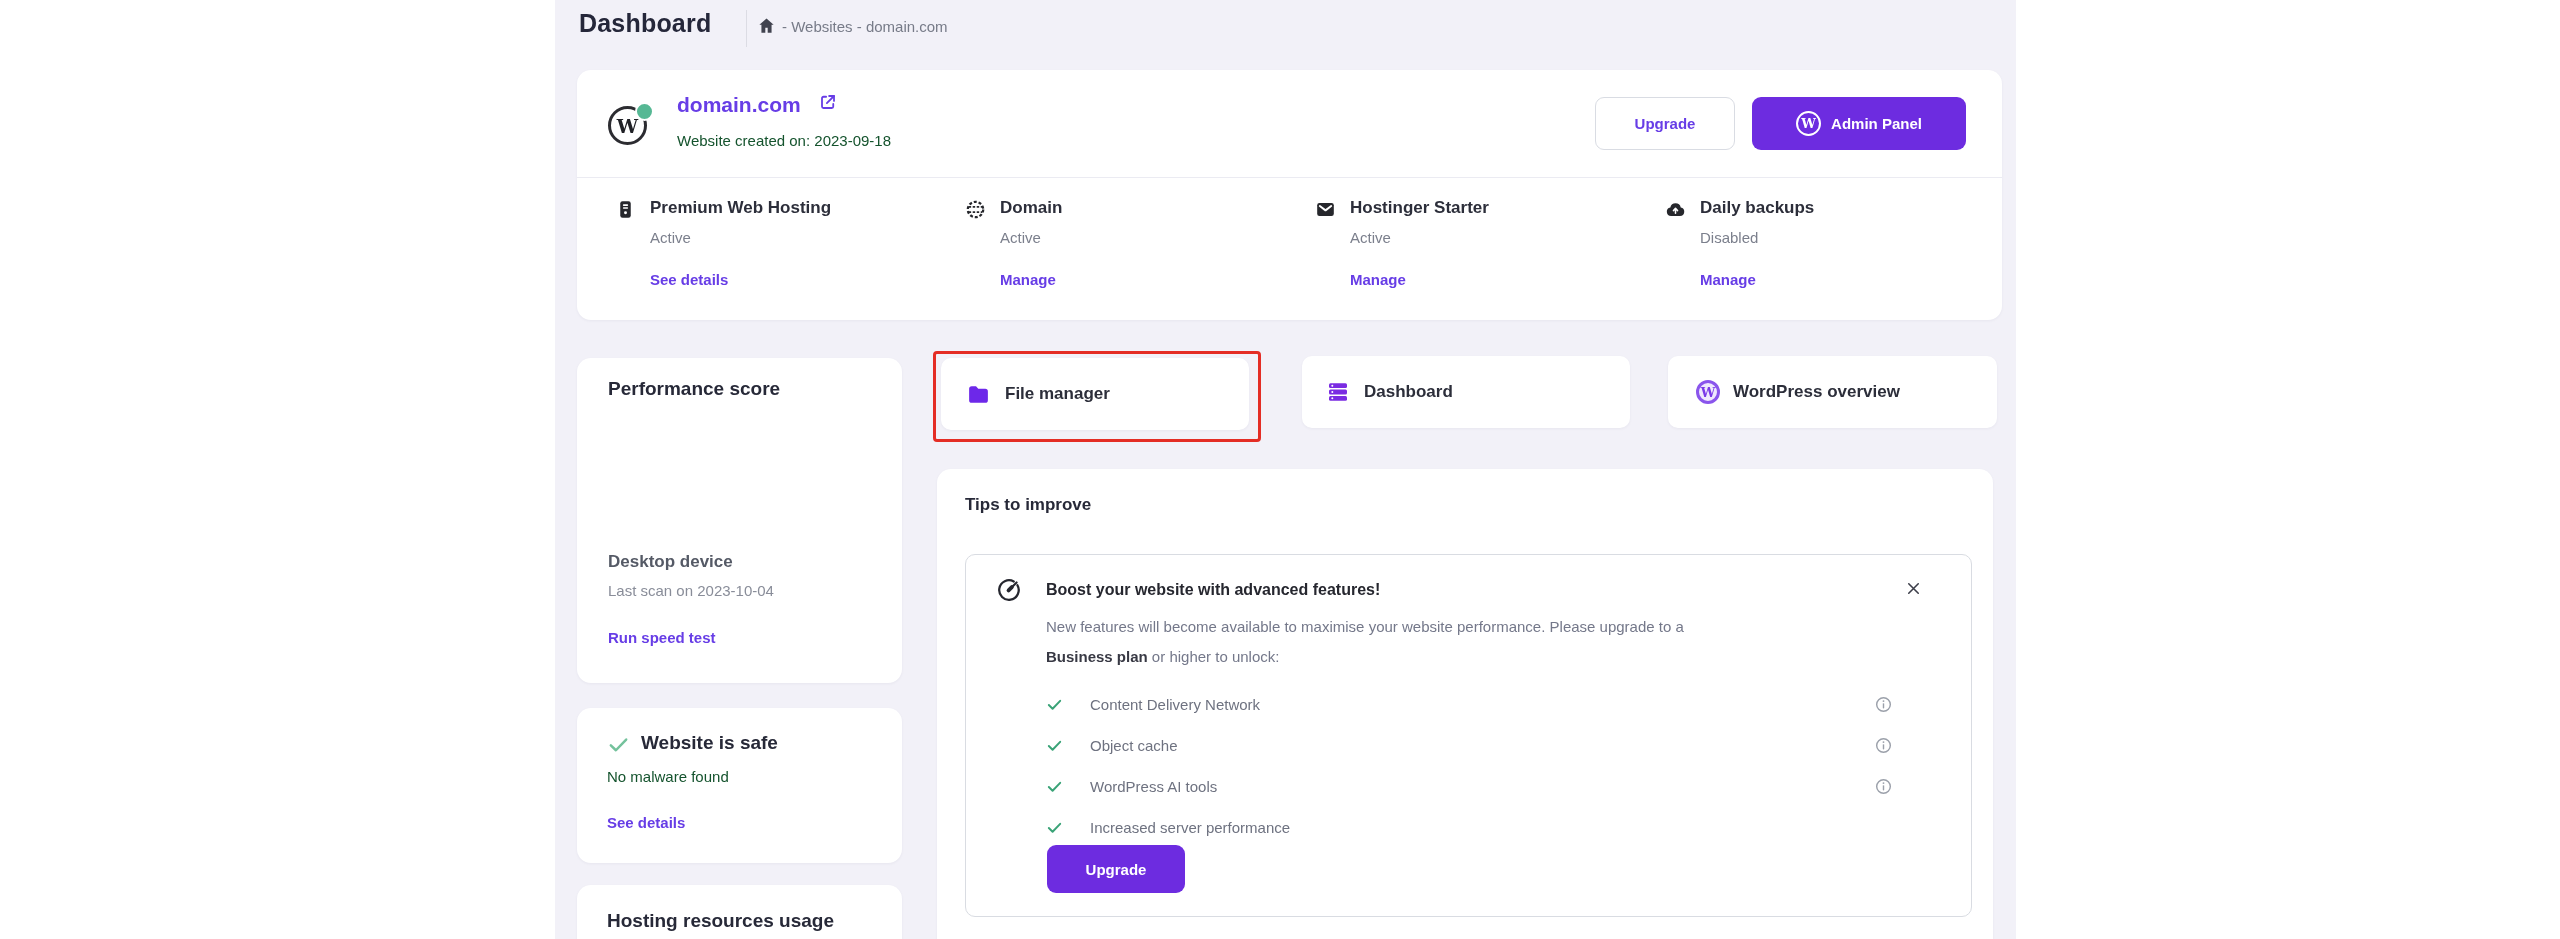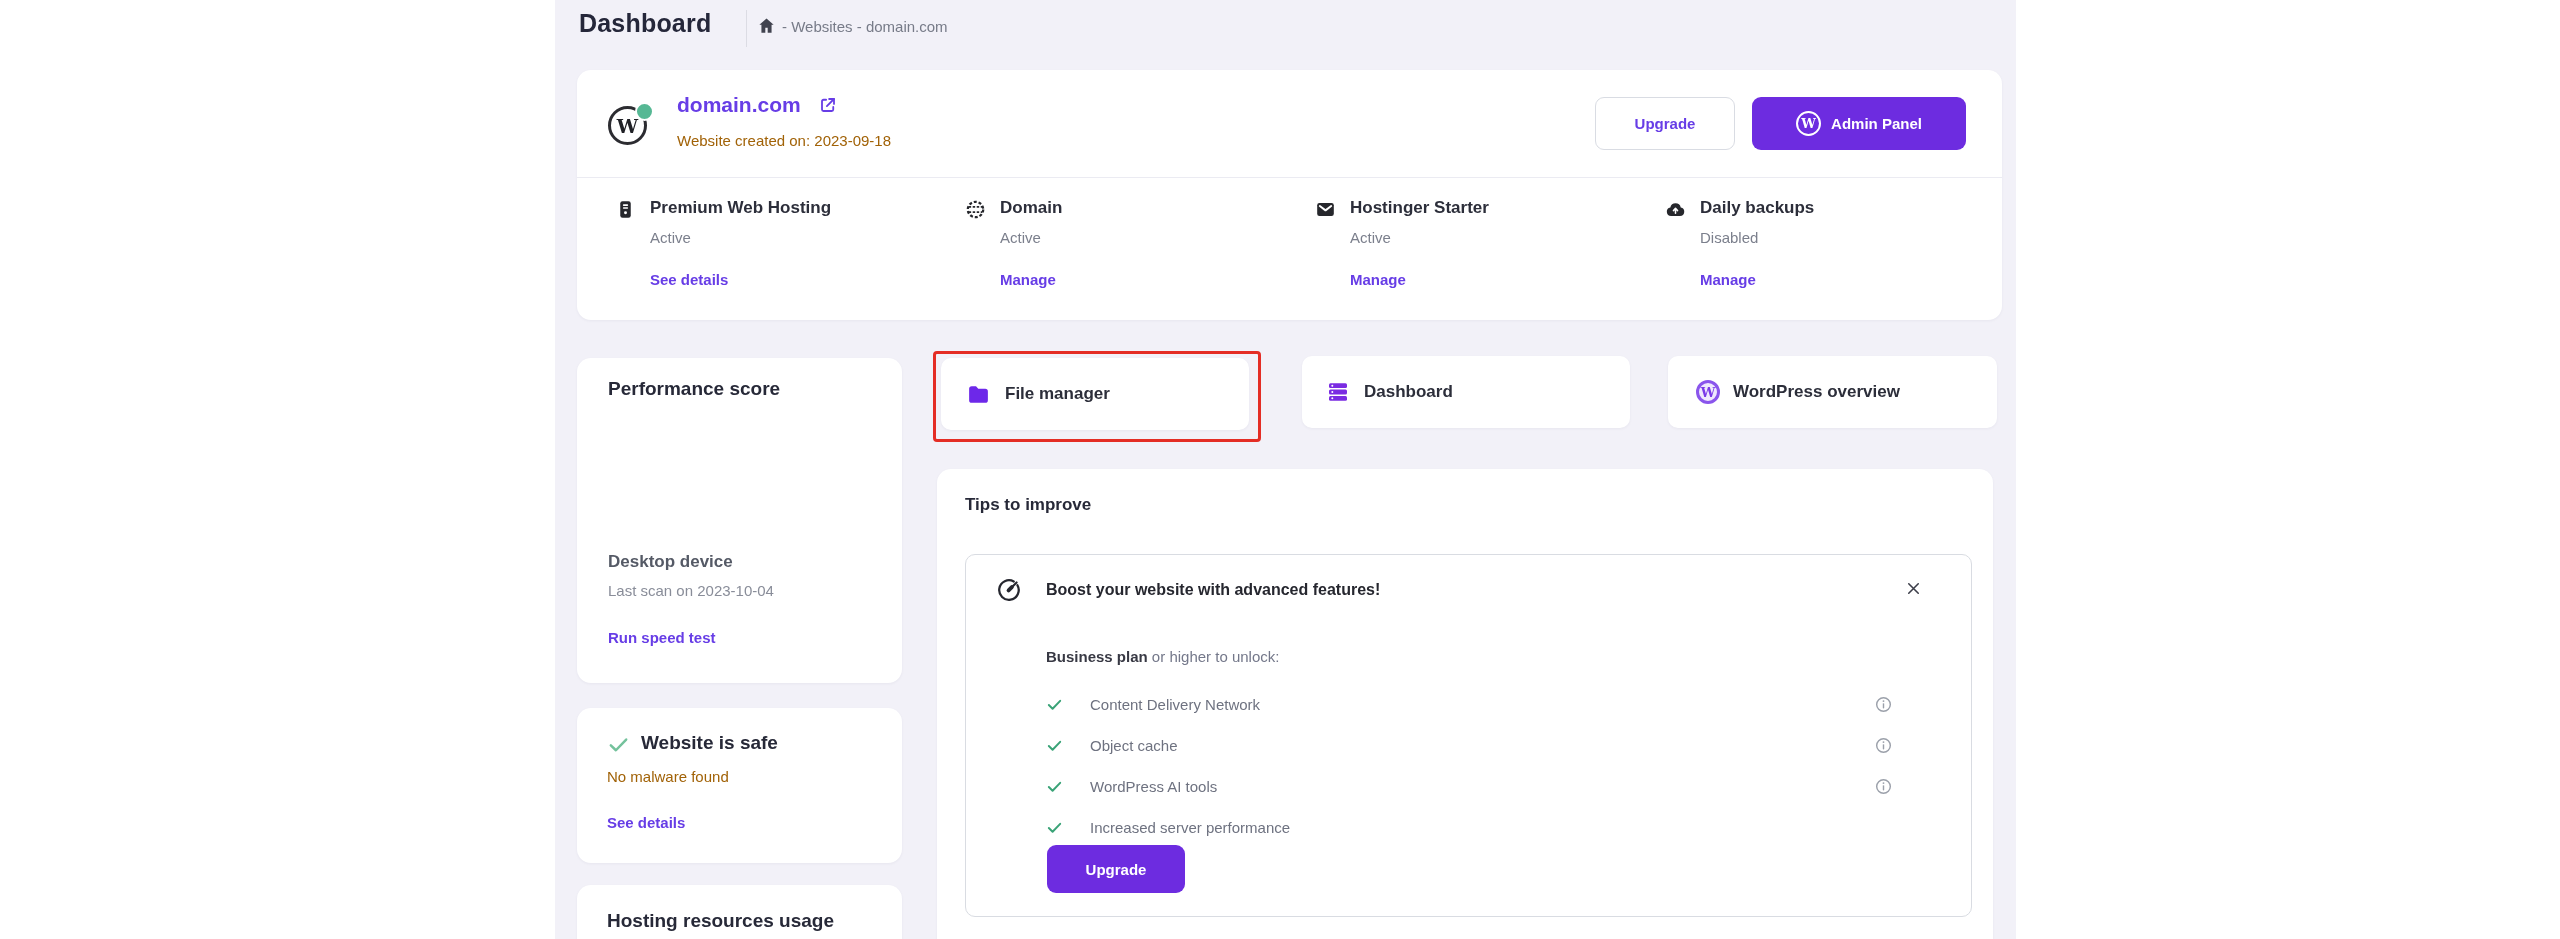--- a/index.html
+++ b/index.html
@@ -4,21 +4,21 @@
 <style>
   html,body{margin:0;padding:0;width:2560px;height:939px;overflow:hidden;background:#ffffff;
             font-family:"Liberation Sans",sans-serif;-webkit-font-smoothing:antialiased;}
   .abs{position:absolute;}
   #canvas{position:absolute;left:555px;top:0;width:1461px;height:939px;background:#f2f1f8;overflow:hidden;}
   .card{position:absolute;background:#ffffff;border-radius:14px;box-shadow:0 1px 3px rgba(40,40,70,.05);}
   .h-title{font-size:25px;font-weight:700;color:#25273a;letter-spacing:.2px;}
   .crumb{font-size:15px;color:#777b88;}
   .vdiv{width:1px;background:#dcdce4;}
   .purple-link{color:#673de6;font-weight:700;text-decoration:none;cursor:pointer;}
-  .gray{color:#a16207;}
+  .gray{color:#14532d;}
   .svc-title{font-size:17px;font-weight:700;color:#2c2e3a;}
   .svc-status{font-size:15px;color:#7b7f8c;}
   .svc-link{font-size:15px;}
   .card-title{font-size:19px;font-weight:700;color:#272938;}
   .qa-card{position:absolute;background:#fff;border-radius:10px;height:72px;display:flex;align-items:center;
            box-shadow:0 1px 3px rgba(40,40,70,.05);cursor:pointer;}
   .qa-label{font-size:17px;font-weight:700;color:#2c2e3a;}
   .btn{display:flex;align-items:center;justify-content:center;border-radius:9px;font-size:15px;font-weight:700;cursor:pointer;box-sizing:border-box;}
   .btn-outline{background:#fff;border:1px solid #d9dce3;color:#673de6;}
   .btn-solid{background:#6d2ce0;border:none;color:#ffffff;}
@@ -42,21 +42,21 @@
   </span>
   <div class="abs crumb" style="left:227px;top:18px;">- Websites - domain.com</div>
 
   <div class="card" style="left:22px;top:70px;width:1425px;height:250px;">
 
     <div class="abs" style="left:31px;top:36px;width:44px;height:44px;">
       <div class="wp-badge" style="width:39px;height:39px;border:3px solid #2c2c31;background:#fff;color:#202126;font-size:19px;">W</div>
       <div class="abs" style="left:27px;top:-4px;width:15px;height:15px;border-radius:50%;background:#56b894;border:2px solid #fff;"></div>
     </div>
 
-    <div class="abs" style="left:100px;top:23px;display:flex;align-items:center;gap:18px;">
+    <div class="abs" style="left:100px;top:23px;display:flex;align-items:flex-start;gap:18px;">
       <span style="font-size:21px;font-weight:700;color:#673de6;cursor:pointer;">domain.com</span>
       <span style="color:#673de6;">
         <svg width="18" height="18" viewBox="0 0 24 24" fill="none" stroke="currentColor" stroke-width="2.4" stroke-linecap="round" stroke-linejoin="round">
             <path d="M9.5 5H6a2 2 0 0 0-2 2v11a2 2 0 0 0 2 2h11a2 2 0 0 0 2-2v-3.5"></path>
             <path d="M13.5 4H20v6.5"></path>
             <path d="M20 4l-9.5 9.5"></path>
           </svg>
       </span>
     </div>
     <div class="abs gray" style="left:100px;top:62px;font-size:15px;">Website created on: 2023-09-18</div>
@@ -187,20 +187,21 @@
             <path d="M11.6 12.4l3-3" stroke-width="3.6"></path>
           </svg>
       </span>
       <div class="abs" style="left:80px;top:26px;font-size:16px;font-weight:700;color:#26272f;">Boost your website with advanced features!</div>
       <span class="abs" style="left:938px;top:24px;color:#3c3e49;cursor:pointer;">
         <svg width="19" height="19" viewBox="0 0 24 24" fill="none" stroke="currentColor" stroke-width="2" stroke-linecap="round">
             <path d="M6 6l12 12M18 6L6 18"></path>
           </svg>
       </span>
 
+      <div class="abs banner-body" style="left:80px;top:63px;">New features will become available to maximise your website performance. Please upgrade to a</div>
       <div class="abs banner-body" style="left:80px;top:93px;">
         <span style="font-weight:700;color:#383944;">Business plan</span><span> or higher to unlock:</span>
       </div>
 
       <div class="abs" style="left:80px;top:140px;width:860px;height:22px;">
         <span class="abs" style="left:0;top:1px;color:#3aa377;">
             <svg width="17" height="17" viewBox="0 0 24 24" fill="none" stroke="currentColor" stroke-width="2.8" stroke-linecap="round" stroke-linejoin="round">
               <path d="M4 12.8l5.3 5.2L20 6.8"></path>
             </svg>
           </span>

